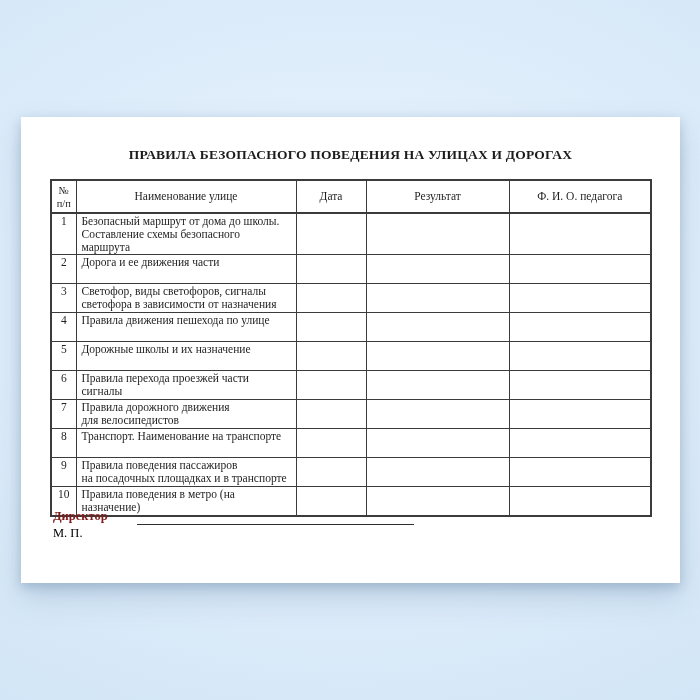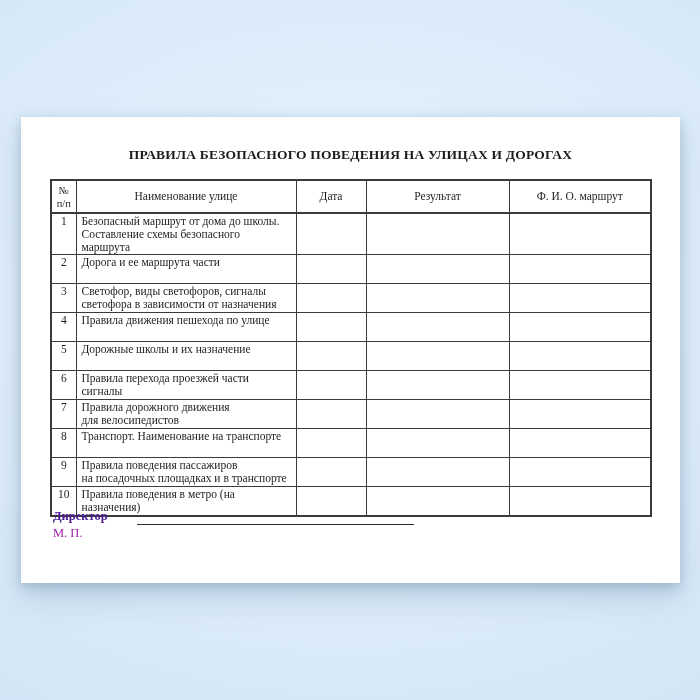--- a/index.html
+++ b/index.html
@@ -62,33 +62,33 @@
     padding: 1px 5px 0 5px;
     line-height: 13px;
   }
   .c-num { text-align: center; padding: 1px 1px 0 1px !important; }
   .c-topic { white-space: pre-line; margin-left: 40px; }
   .footer-director {
     position: absolute;
     left: 32px; top: 392px;
     font-weight: bold;
     font-size: 12.5px;
-    color: #4c1d95;
+    color: #7f1d1d;
   }
   .sign-line {
     position: absolute;
     left: 116px; top: 389px;
     width: 277px; height: 18px;
     border-bottom: 1.5px solid #2e2e2e;
   }
   .footer-stamp {
     position: absolute;
     left: 32px; top: 409px;
     font-size: 12.5px;
-    color: #a21caf;
+    color: #000000;
   }
 </style>
 </head>
 <body>
 
 <div class="scene">
   <div class="page">
 
     <div class="doc-title">ПРАВИЛА БЕЗОПАСНОГО ПОВЕДЕНИЯ НА УЛИЦАХ И ДОРОГАХ</div>
 
@@ -100,35 +100,35 @@
         <col style="width:143px">
         <col style="width:142px">
       </colgroup>
       <thead>
         <tr>
           <th class="h-num">№
 п/п</th>
           <th class="h-topic">Наименование улице</th>
           <th class="h-date">Дата</th>
           <th class="h-res">Результат</th>
-          <th class="h-fio">Ф. И. О.  маршрут</th>
+          <th class="h-fio">Ф. И. О.  педагога</th>
         </tr>
       </thead>
       <tbody>
         <tr>
           <td class="c-num">1</td>
           <td class="c-topic">Безопасный маршрут от дома до школы.
 Составление схемы безопасного маршрута</td>
           <td class="c-empty"></td>
           <td class="c-empty"></td>
           <td class="c-empty"></td>
         </tr>
         <tr>
           <td class="c-num">2</td>
-          <td class="c-topic">Дорога и ее маршрута части</td>
+          <td class="c-topic">Дорога и ее движения части</td>
           <td class="c-empty"></td>
           <td class="c-empty"></td>
           <td class="c-empty"></td>
         </tr>
         <tr>
           <td class="c-num">3</td>
           <td class="c-topic">Светофор, виды светофоров, сигналы
 светофора в зависимости от назначения</td>
           <td class="c-empty"></td>
           <td class="c-empty"></td>
@@ -173,21 +173,21 @@
         <tr>
           <td class="c-num">9</td>
           <td class="c-topic">Правила поведения пассажиров
 на посадочных площадках и в транспорте</td>
           <td class="c-empty"></td>
           <td class="c-empty"></td>
           <td class="c-empty"></td>
         </tr>
         <tr>
           <td class="c-num">10</td>
-          <td class="c-topic">Правила поведения в метро (на назначения)</td>
+          <td class="c-topic">Правила поведения в метро (на назначение)</td>
           <td class="c-empty"></td>
           <td class="c-empty"></td>
           <td class="c-empty"></td>
         </tr>
       </tbody>
     </table>
 
     <div class="footer-director">Директор</div>
     <div class="sign-line"></div>
     <div class="footer-stamp">М. П.</div>

